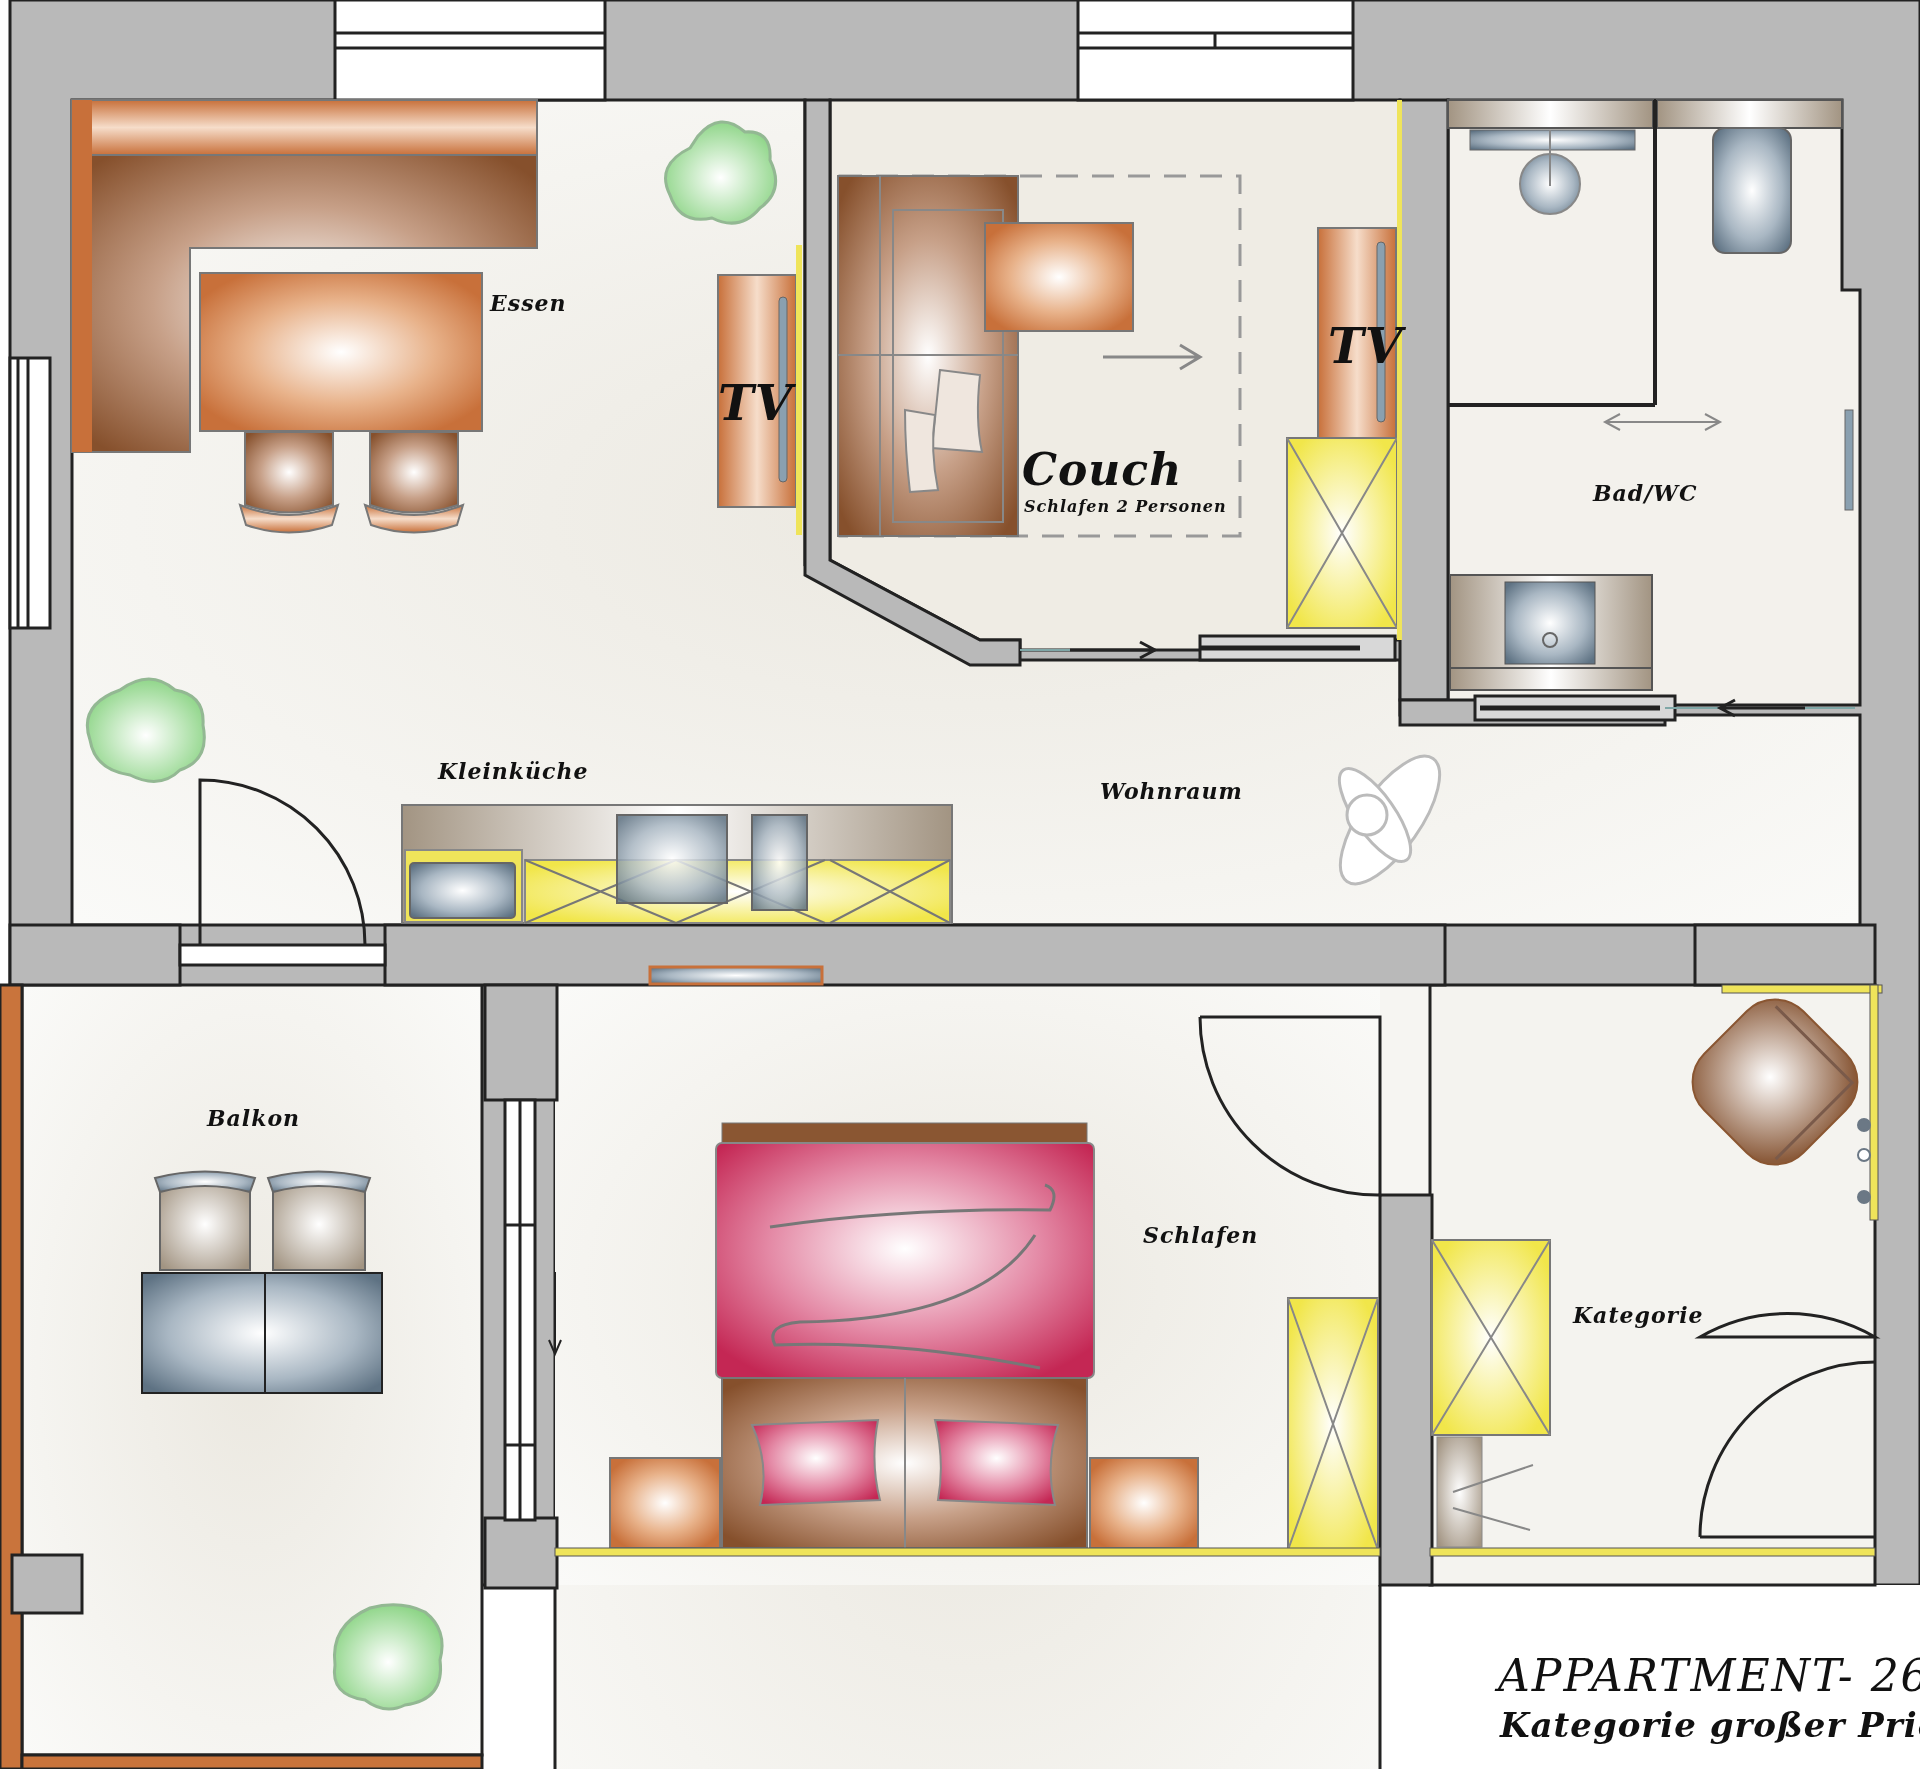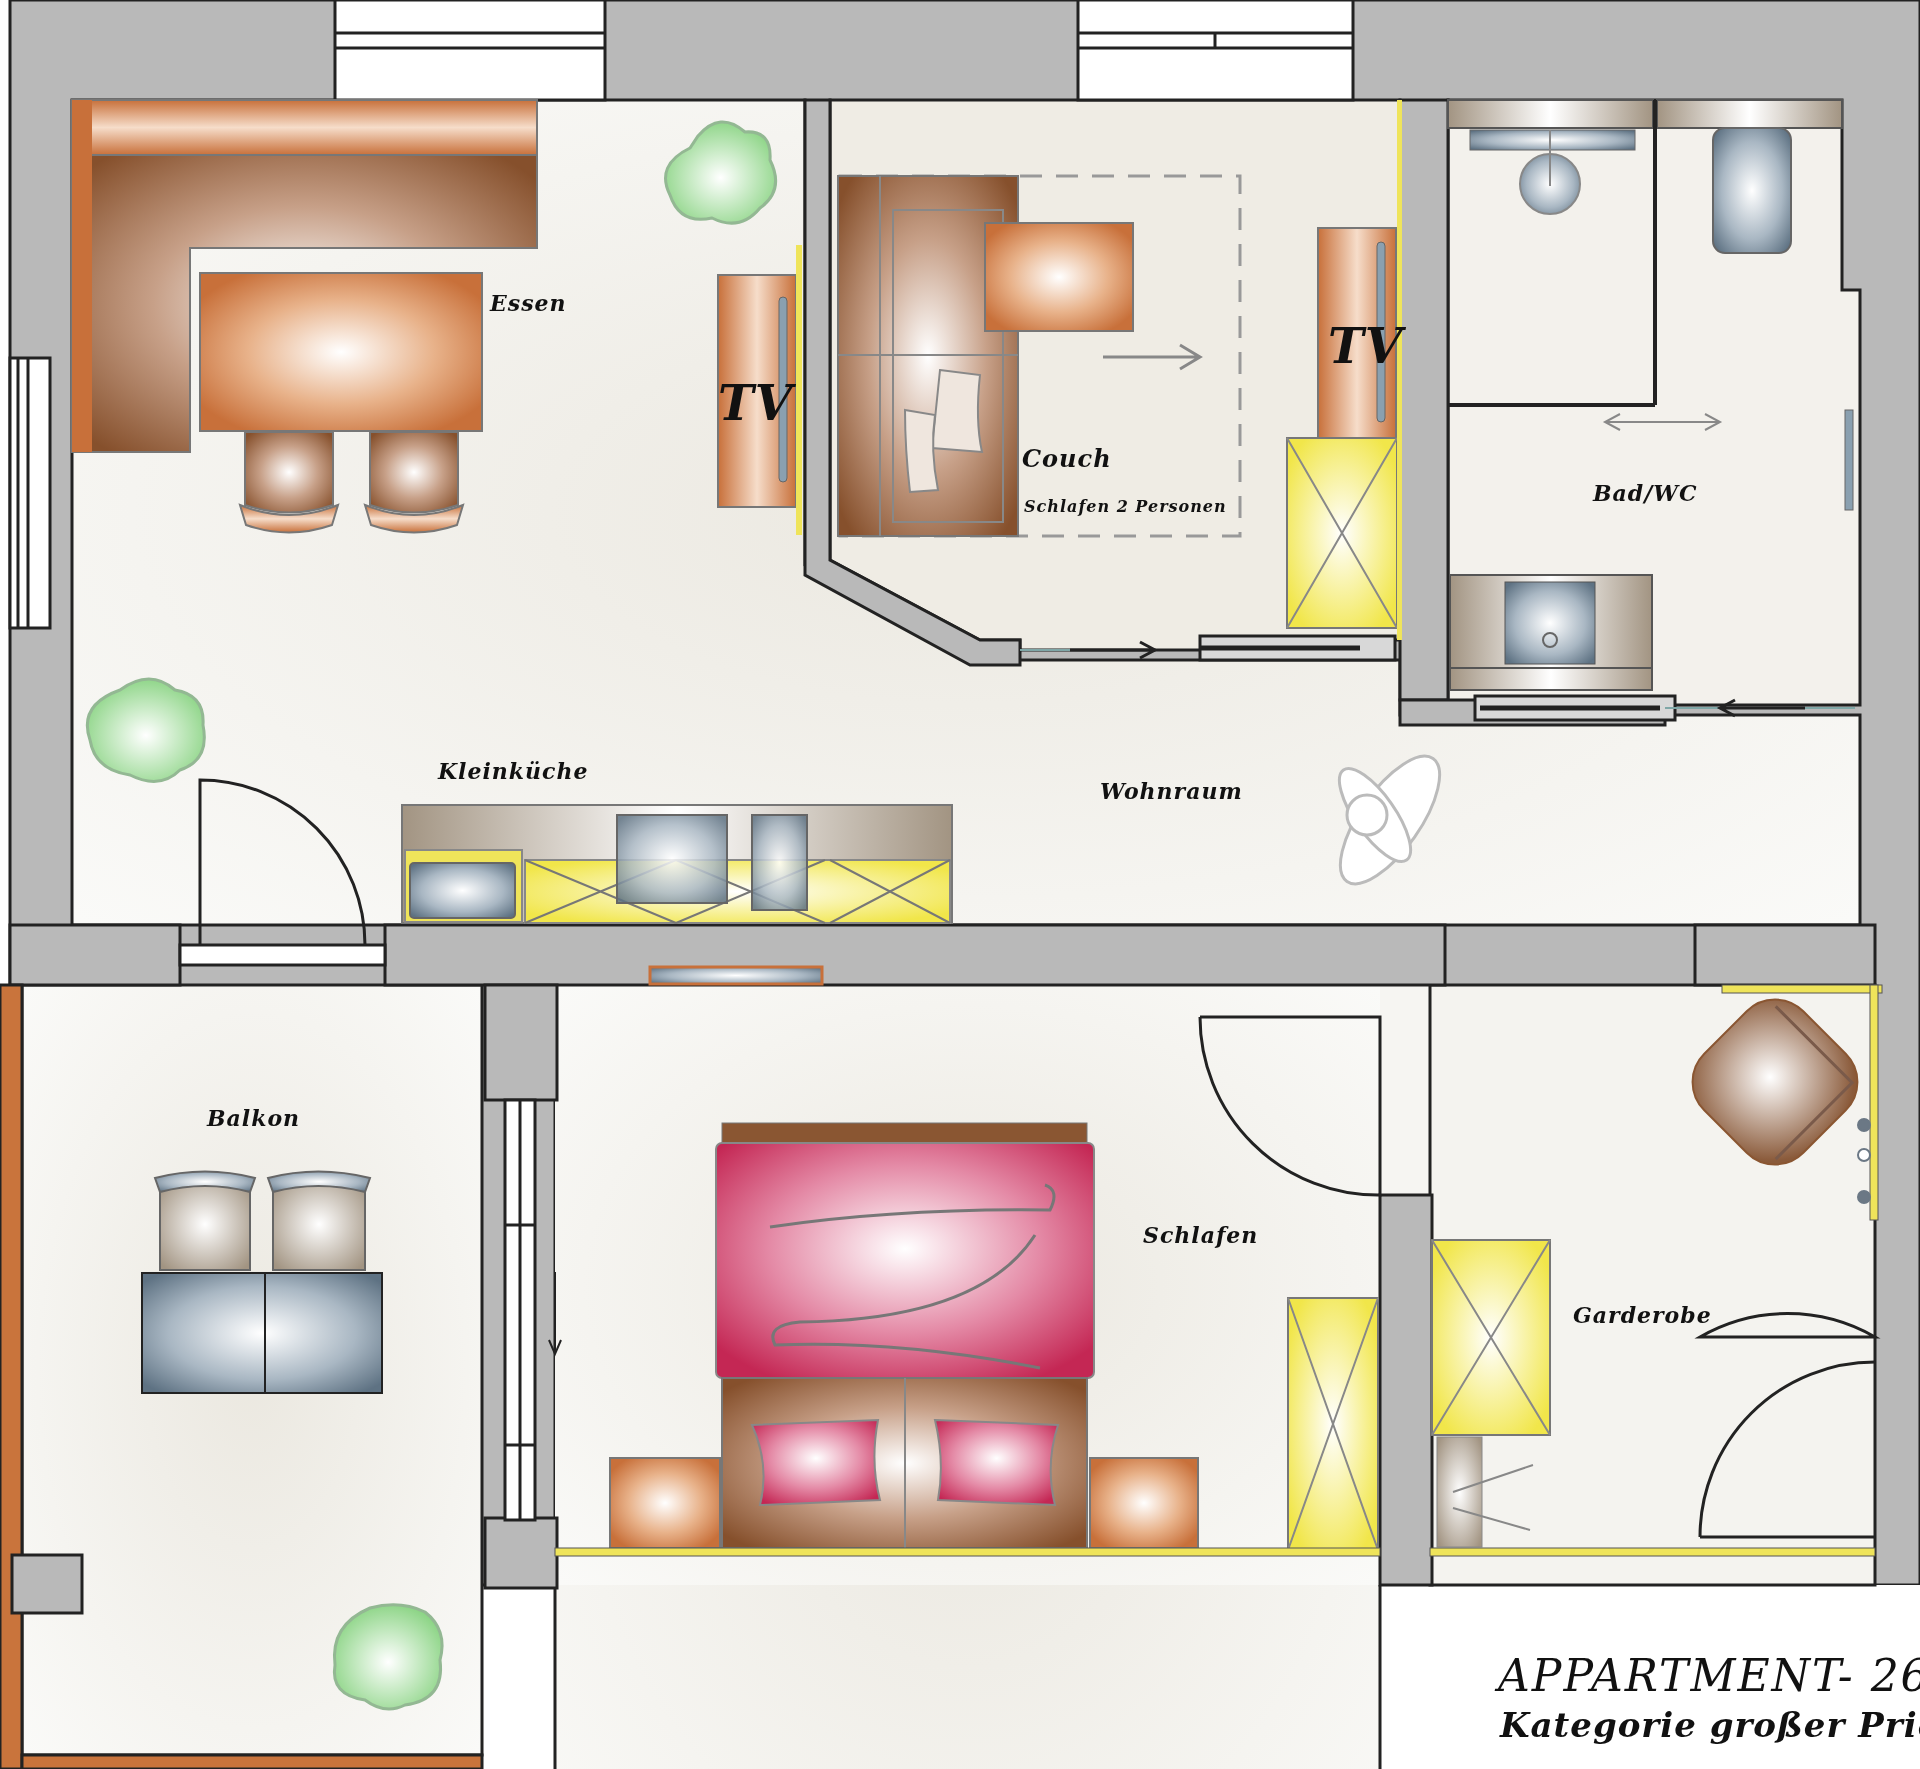--- a/index.html
+++ b/index.html
@@ -7,21 +7,21 @@
   #plan { position: absolute; left: 0; top: 0; width: 1920px; height: 1769px; }
   .label {
     position: absolute;
     font-family: "DejaVu Serif", serif;
     font-style: italic;
     font-weight: bold;
     color: #111;
     white-space: nowrap;
     letter-spacing: 1px;
   }
-  .lbl-lg { font-size: 24px; }
+  .lbl-lg { font-size: 44px; }
   .lbl-md { font-size: 22px; }
   .lbl-sm { font-size: 16px; }
   .lbl-tv { font-size: 48px; }
   .title {
     position: absolute;
     font-family: "DejaVu Serif", serif;
     font-style: italic;
     color: #111;
     white-space: nowrap;
   }
@@ -296,16 +296,16 @@
 <div class="label lbl-md" style="left:490px; top:290px;">Essen</div>
 <div class="label lbl-tv" style="left:718px; top:375px;">TV</div>
 <div class="label lbl-tv" style="left:1328px; top:318px;">TV</div>
 <div class="label lbl-lg" style="left:1022px; top:444px;">Couch</div>
 <div class="label lbl-sm" style="left:1024px; top:497px;">Schlafen 2 Personen</div>
 <div class="label lbl-md" style="left:1593px; top:480px;">Bad/WC</div>
 <div class="label lbl-md" style="left:438px; top:758px;">Kleinküche</div>
 <div class="label lbl-md" style="left:1100px; top:778px;text-align:center;">Wohnraum</div>
 <div class="label lbl-md" style="left:207px; top:1105px;">Balkon</div>
 <div class="label lbl-md" style="left:1143px; top:1222px;text-align:right;">Schlafen</div>
-<div class="label lbl-md" style="left:1573px; top:1302px;">Garderobe</div>
+<div class="label lbl-md" style="left:1573px; top:1302px;">Kategorie</div>
 
 <div class="title title-main">APPARTMENT- 26</div>
 <div class="title title-sub">Kategorie großer Priel</div>
 
 </body></html>

